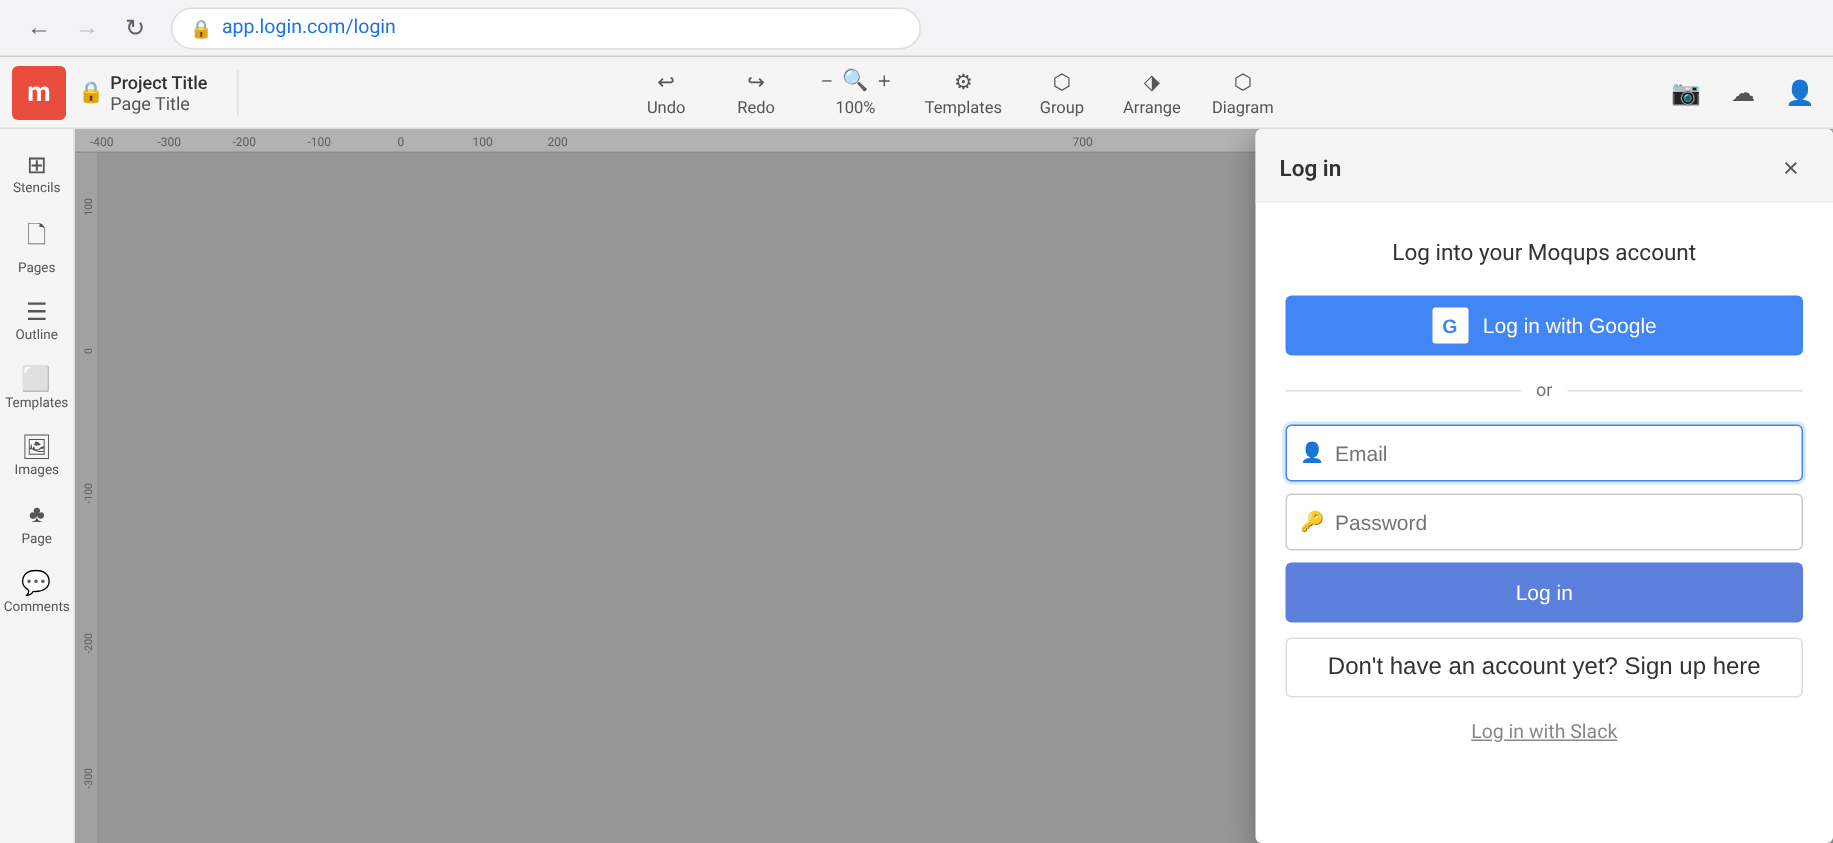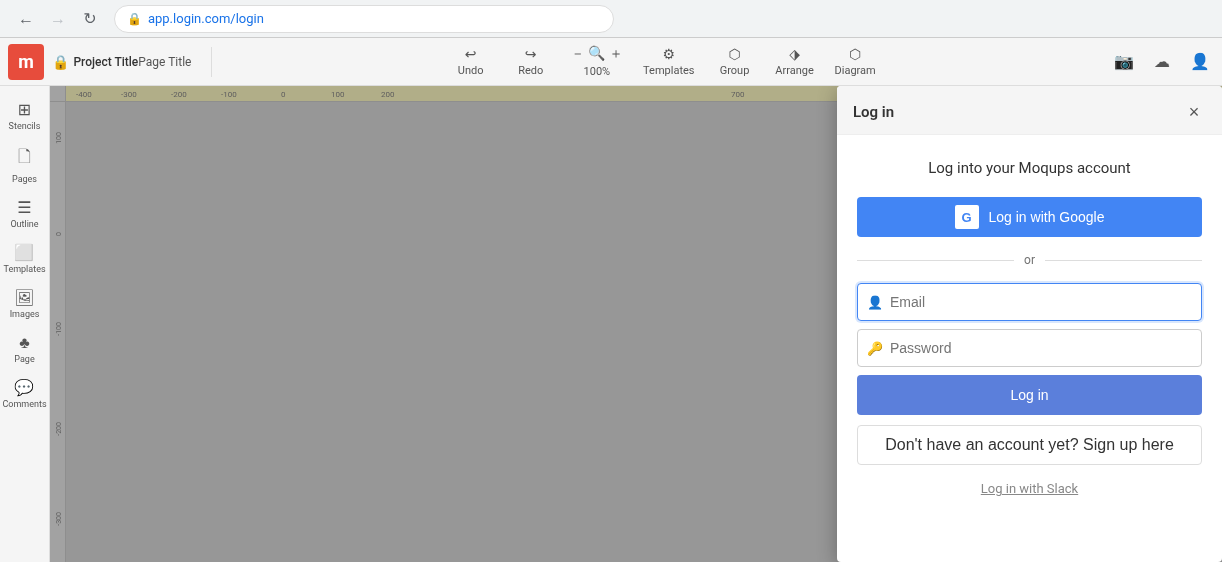--- a/index.html
+++ b/index.html
@@ -40,21 +40,21 @@
       border-bottom: 1px solid #ddd;
       padding: 0 8px;
     }
     .toolbar-logo {
       width: 36px; height: 36px; background: #e74c3c; border-radius: 4px;
       display: flex; align-items: center; justify-content: center;
       color: white; font-weight: bold; font-size: 18px; margin-right: 8px; flex-shrink: 0;
     }
     .toolbar-lock { color: #888; font-size: 14px; margin-right: 4px; }
     .toolbar-project {
-      display: flex; margin-right: 16px;
+      display: flex; flex-direction: column; margin-right: 16px;
     }
     .toolbar-project-title { font-size: 12px; color: #333; font-weight: 500; }
     .toolbar-page-title { font-size: 12px; color: #555; }
     .toolbar-divider { width: 1px; height: 30px; background: #ddd; margin: 0 4px; }
     .toolbar-center {
       flex: 1; display: flex; align-items: center; justify-content: center; gap: 20px;
     }
     .toolbar-btn {
       display: flex; flex-direction: column; align-items: center;
       font-size: 11px; color: #555; cursor: pointer; gap: 2px; min-width: 40px;
@@ -92,22 +92,22 @@
     .sidebar-icon { font-size: 16px; }
 
     
     .canvas-area {
       flex: 1;
       background: #d8d8d8;
       position: relative;
       overflow: hidden;
     }
     .ruler-top {
-      position: absolute; top: 0; left: 16px; right: 0; height: 16px;
-      background: #fef9c3; border-bottom: 1px solid #ccc;
+      position: absolute; top: 0; left: 0; right: 0; height: 16px;
+      background: #ffffff; border-bottom: 1px solid #ccc;
       display: flex; align-items: flex-end; overflow: hidden;
     }
     .ruler-left {
       position: absolute; top: 16px; left: 0; bottom: 0; width: 16px;
       background: #e8e8e8; border-right: 1px solid #ccc;
       display: flex; flex-direction: column; overflow: hidden;
     }
     .ruler-corner {
       position: absolute; top: 0; left: 0; width: 16px; height: 16px;
       background: #e8e8e8; border-right: 1px solid #ccc; border-bottom: 1px solid #ccc;

